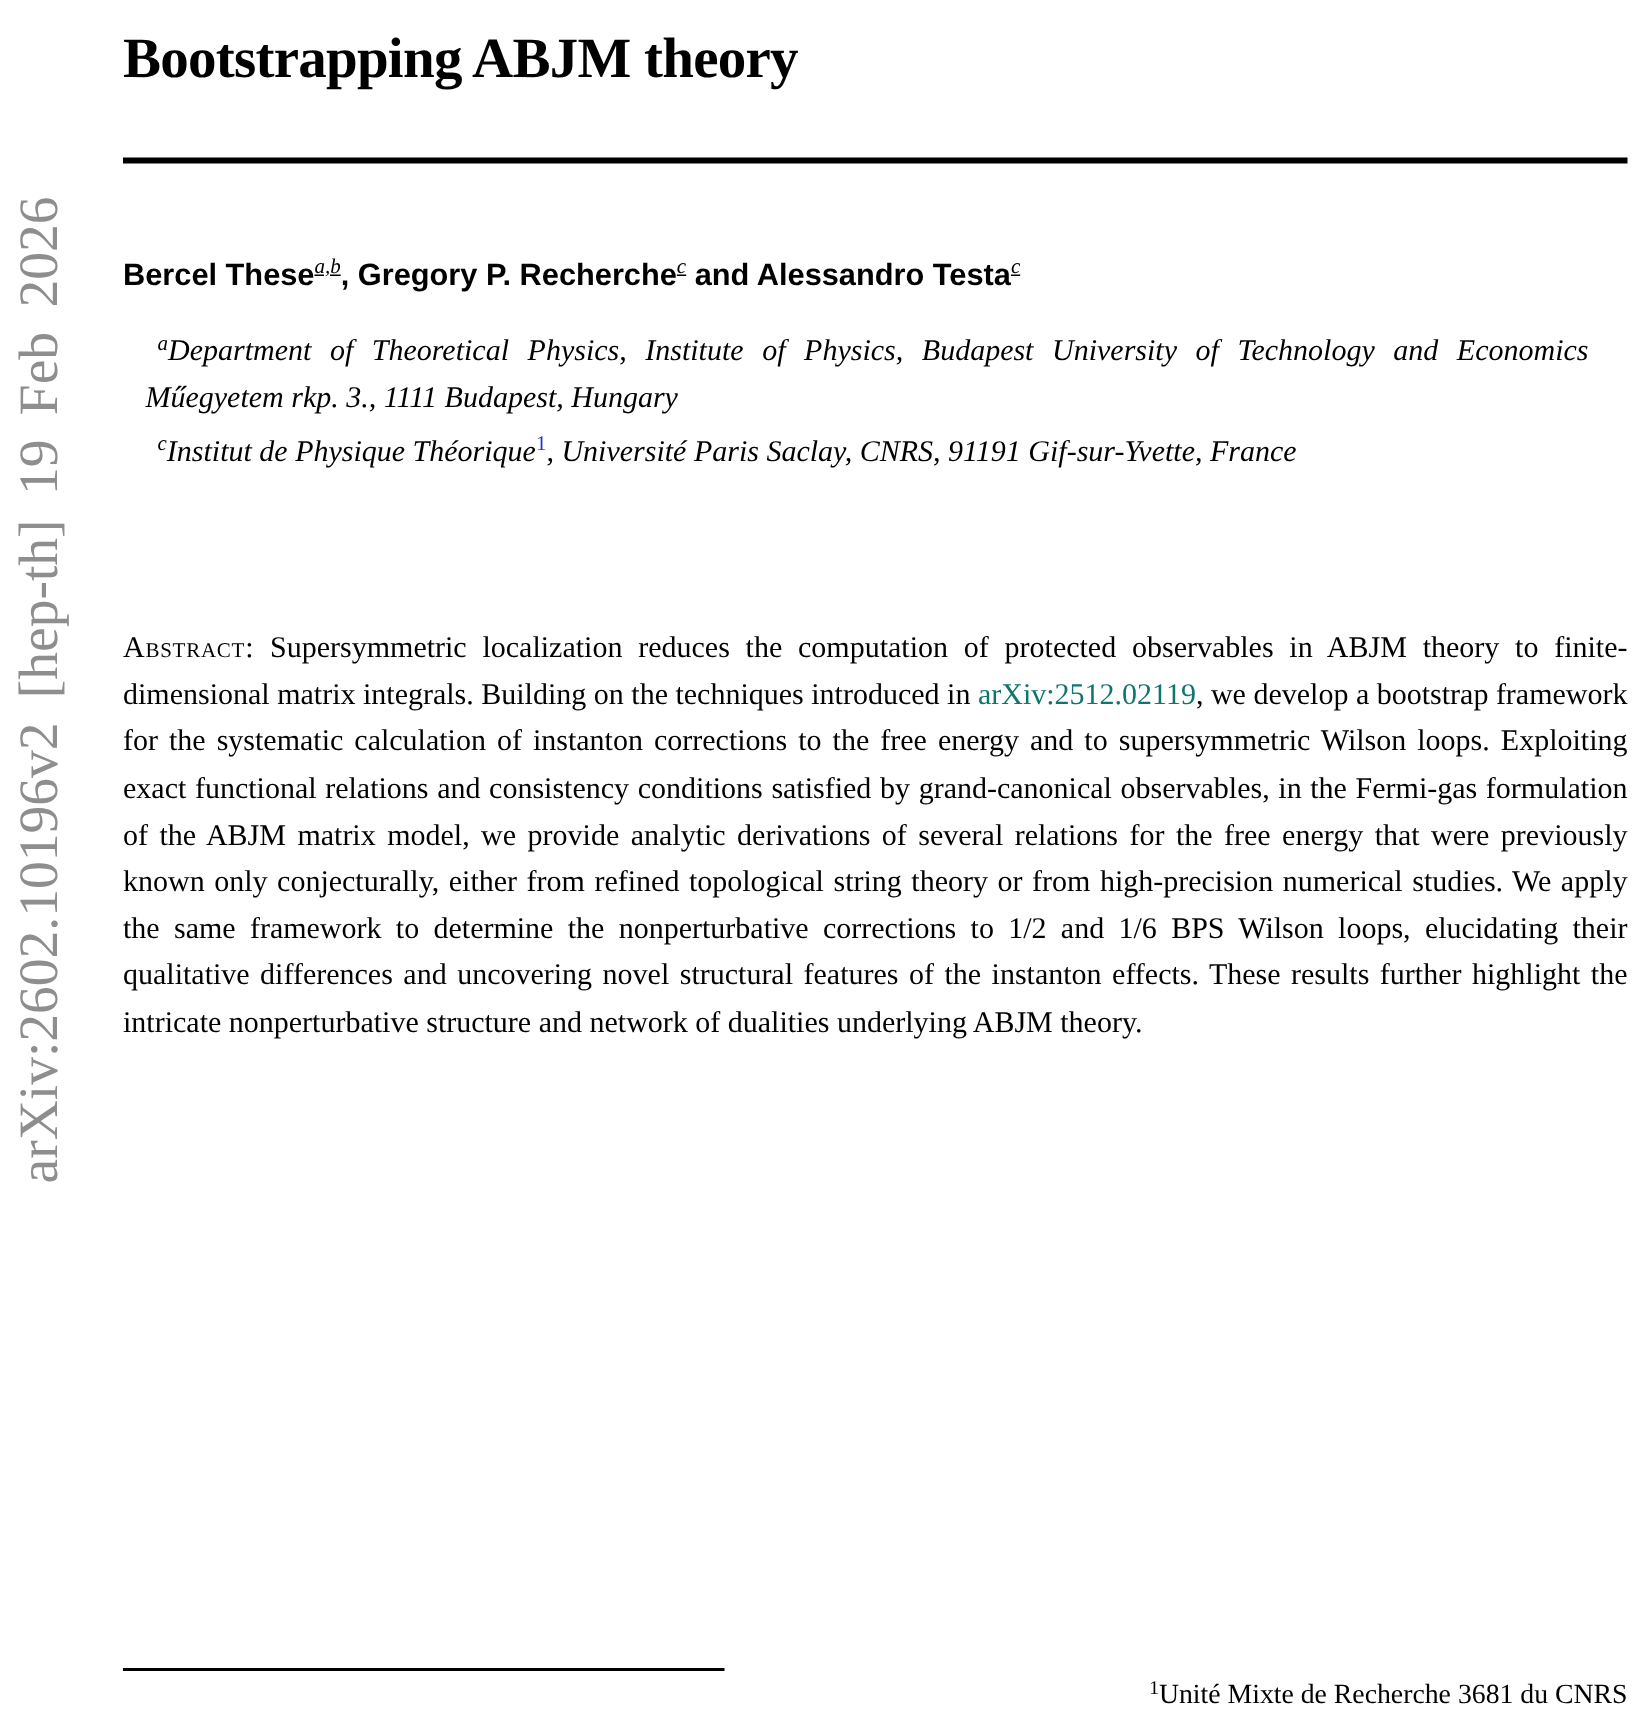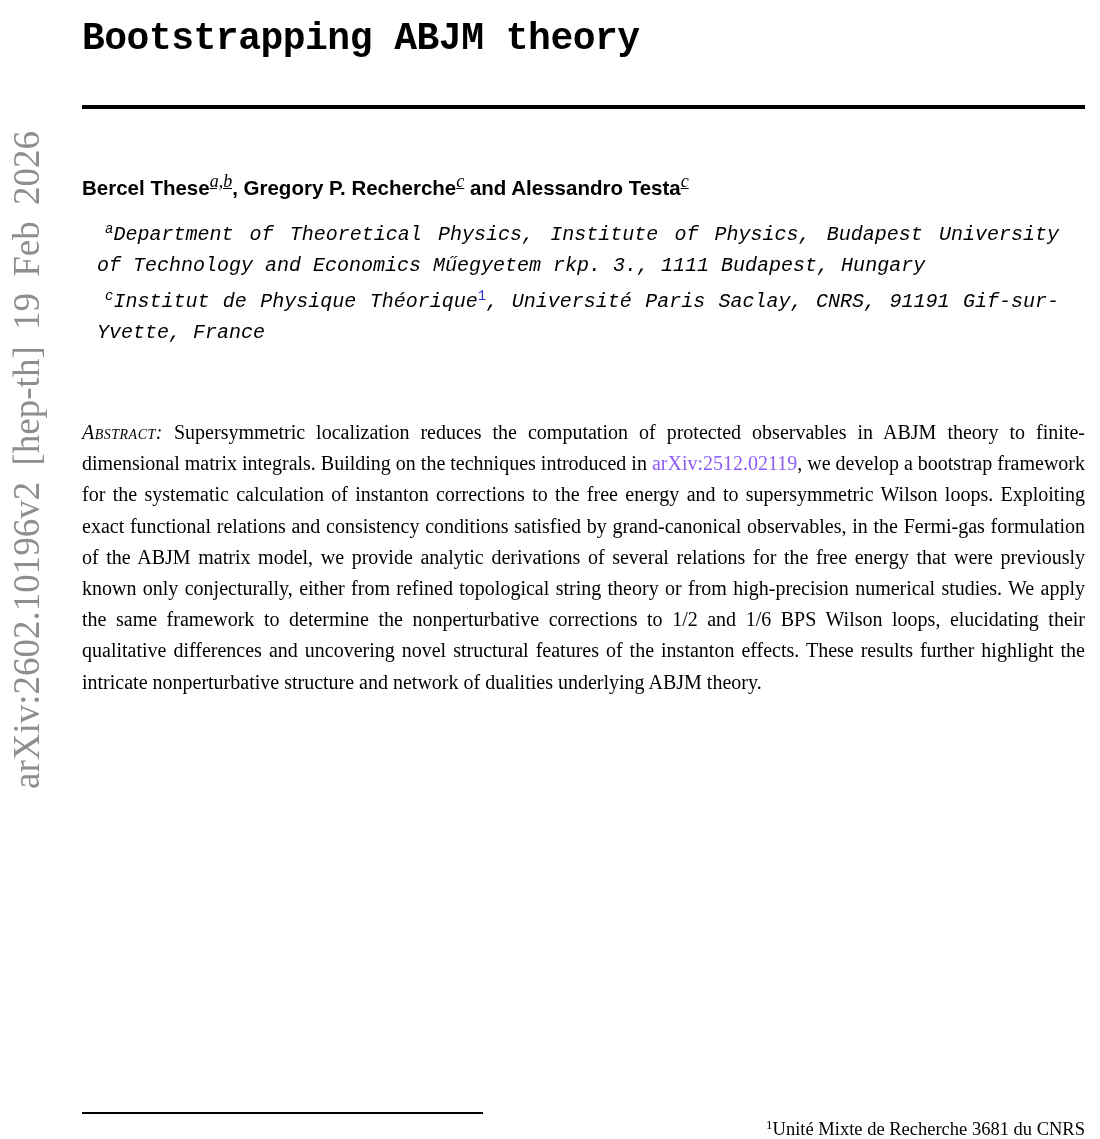--- a/index.html
+++ b/index.html
@@ -24,21 +24,21 @@
     color: #8e8e8e;
     text-align: center;
     word-spacing: 7px;
     white-space: nowrap;
     line-height: 46px;
   }
 
   .title {
     position: absolute;
     left: 82px; top: -8px;
-    font-family: Liberation Mono, monospace;
+    font-family: Liberation Serif, serif;
     font-weight: bold;
     font-size: 38px;
     letter-spacing: -0.5px;
     white-space: nowrap;
   }
 
   .title-rule {
     position: absolute;
     left: 82px; top: 105px;
     width: 1003px; height: 4px;
@@ -50,36 +50,36 @@
     left: 82px; top: 171px;
     font-family: "Liberation Sans", sans-serif;
     font-weight: bold;
     font-size: 20.5px;
     white-space: nowrap;
   }
   .author-sup {
     font-family: "Liberation Serif", serif;
     font-style: italic;
     font-weight: normal;
-    font-size: 18px;
+    font-size: 14px;
     vertical-align: 8px;
     text-decoration: underline;
   }
 
   .affiliations {
     position: absolute;
     left: 97px; top: 214px;
     width: 962px;
     font-family: "Liberation Serif", serif;
     font-style: italic;
     font-size: 20px;
     line-height: 31px;
     text-align: justify;
   }
-  .affiliation { text-indent: 8px; font-family: Liberation Mono, monospace; }
+  .affiliation { text-indent: 8px; }
   .affil-marker {
     font-size: 14px;
     vertical-align: 7px;
     font-style: italic;
   }
   .footnote-ref {
     font-size: 14px;
     vertical-align: 7px;
     font-style: normal;
     color: #2433cc;
@@ -92,24 +92,23 @@
     left: 82px; top: 417px;
     width: 1003px;
     font-family: "Liberation Serif", serif;
     font-size: 20px;
     line-height: 31.2px;
     text-align: justify;
   }
   .abstract-label {
     font-variant: small-caps;
     letter-spacing: 0.5px;
-    font-style: italic;
   }
   .abstract-link {
-    color: #8b5cf6;
+    color: #0f766e;
     text-decoration: none;
     cursor: pointer;
   }
 
   .footnote-rule {
     position: absolute;
     left: 82px; top: 1112px;
     width: 401px; height: 2px;
     background: #000000;
   }

